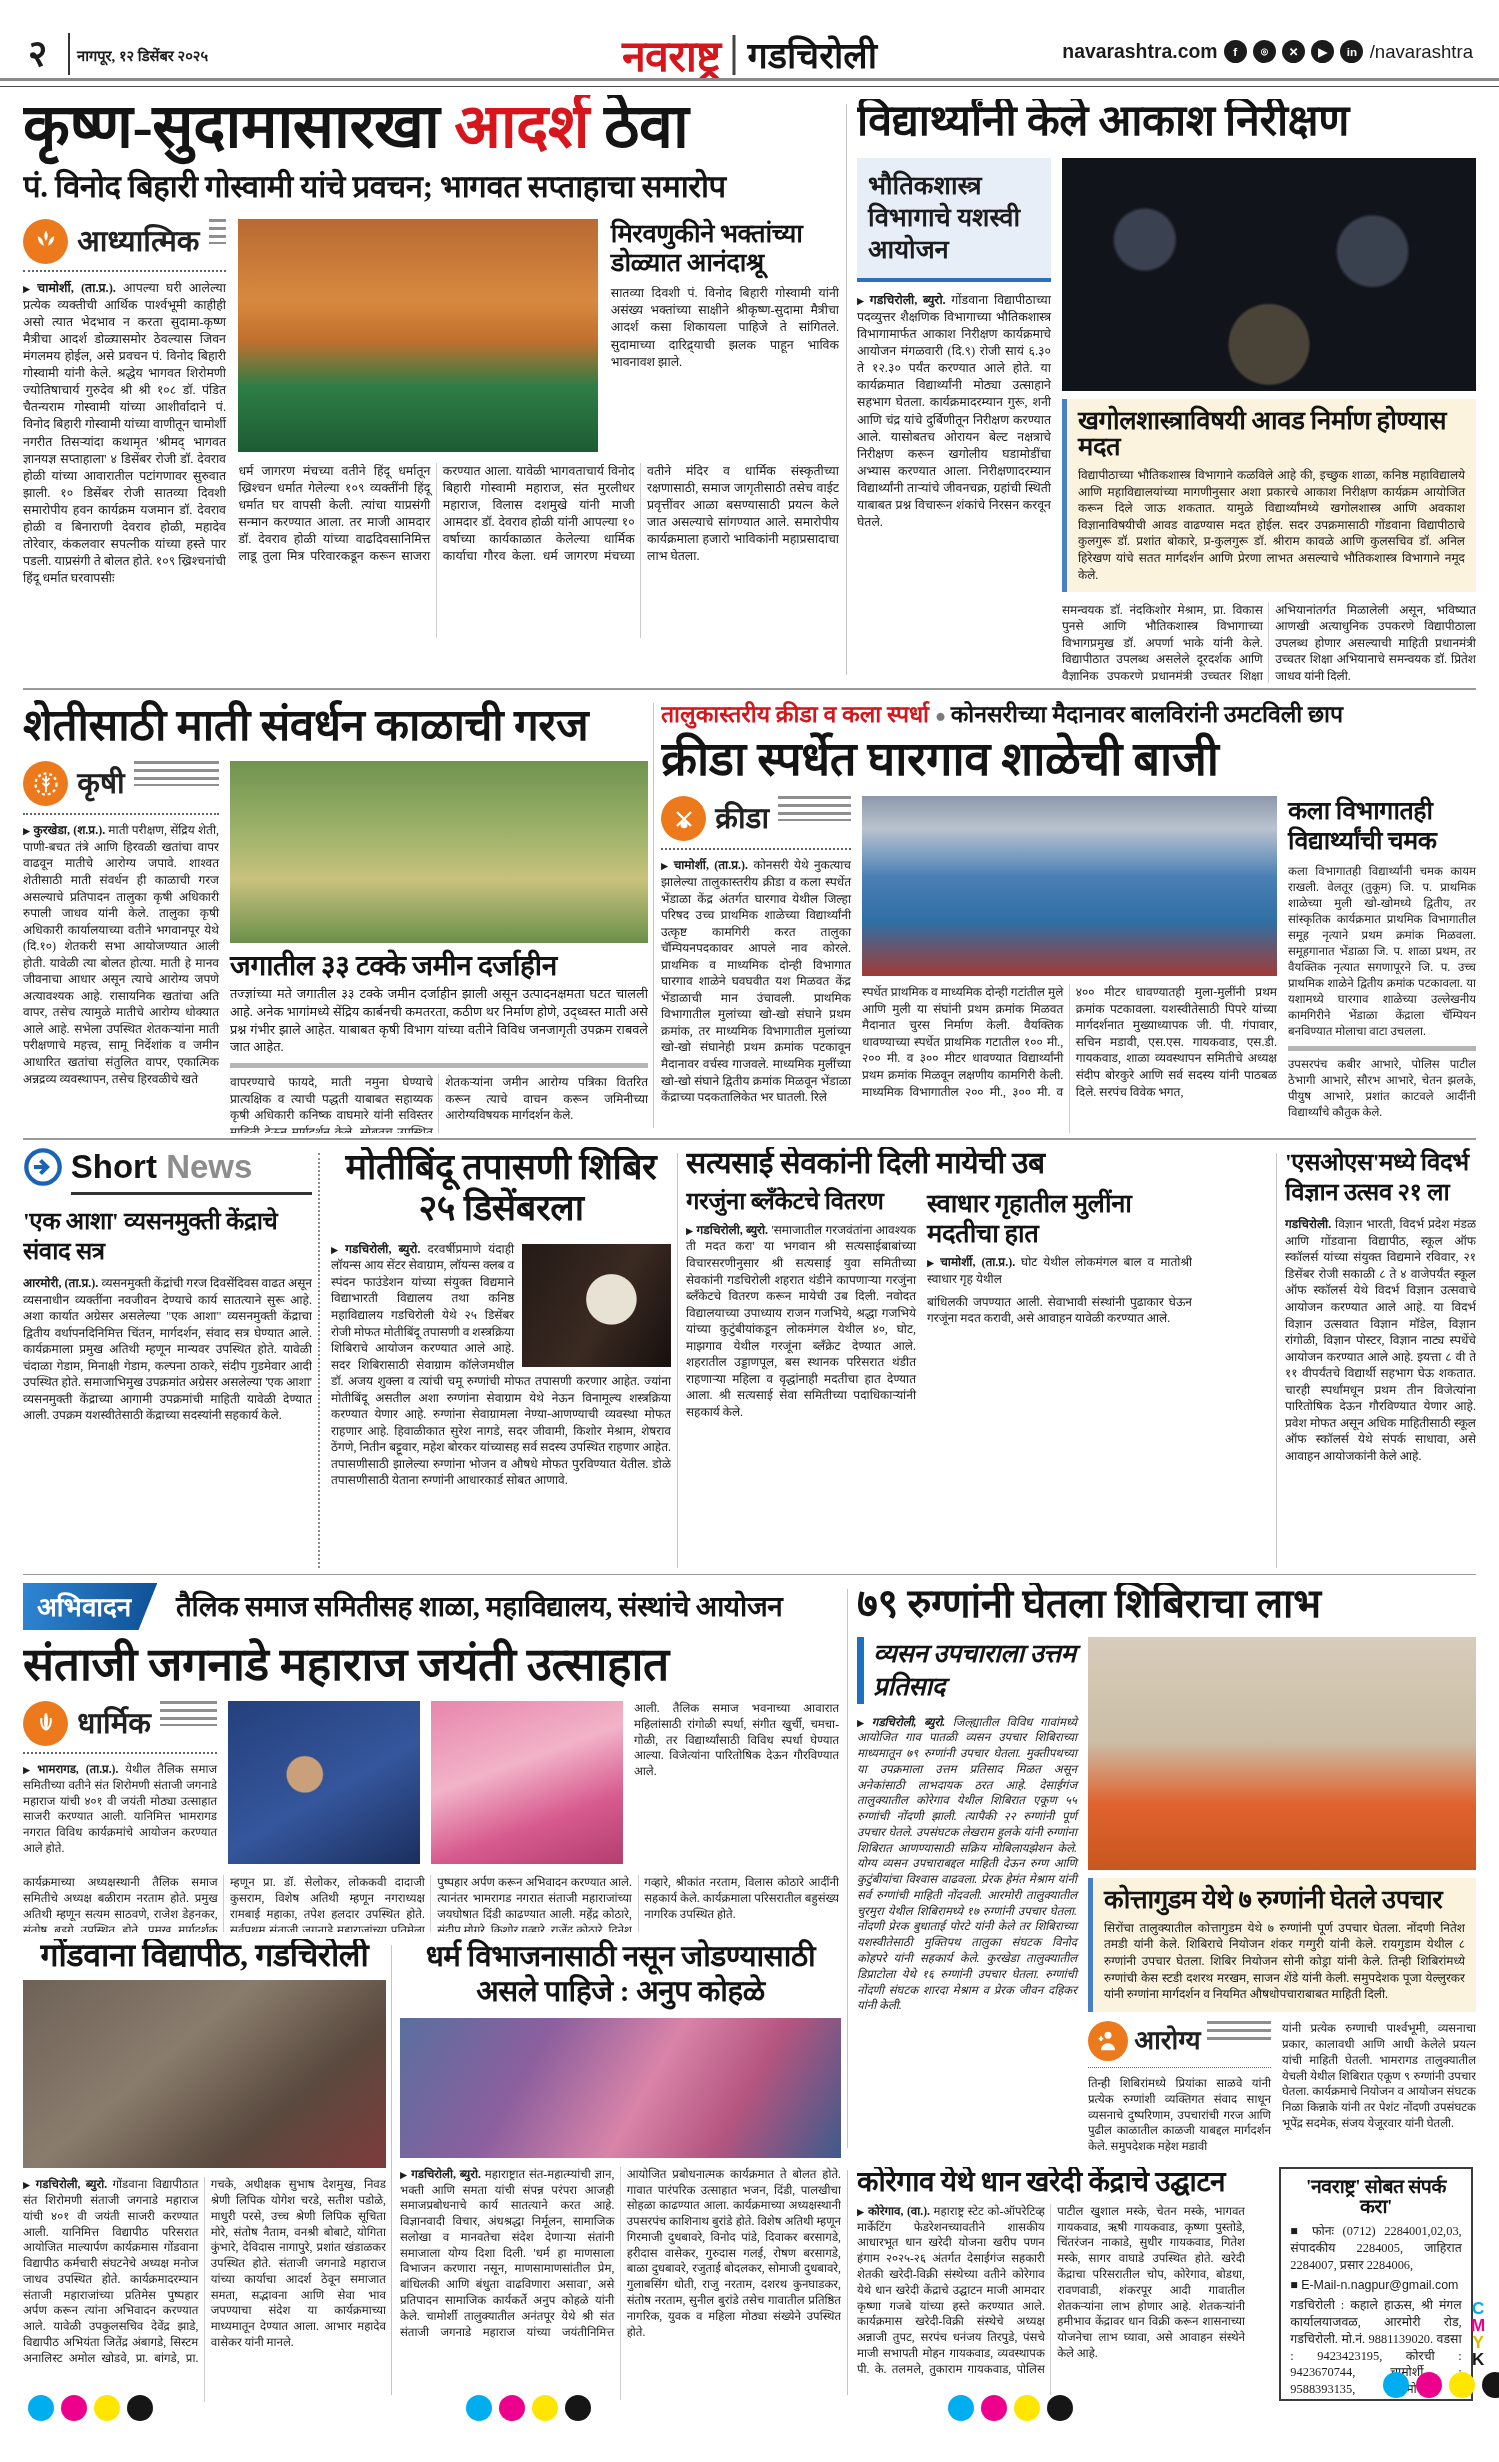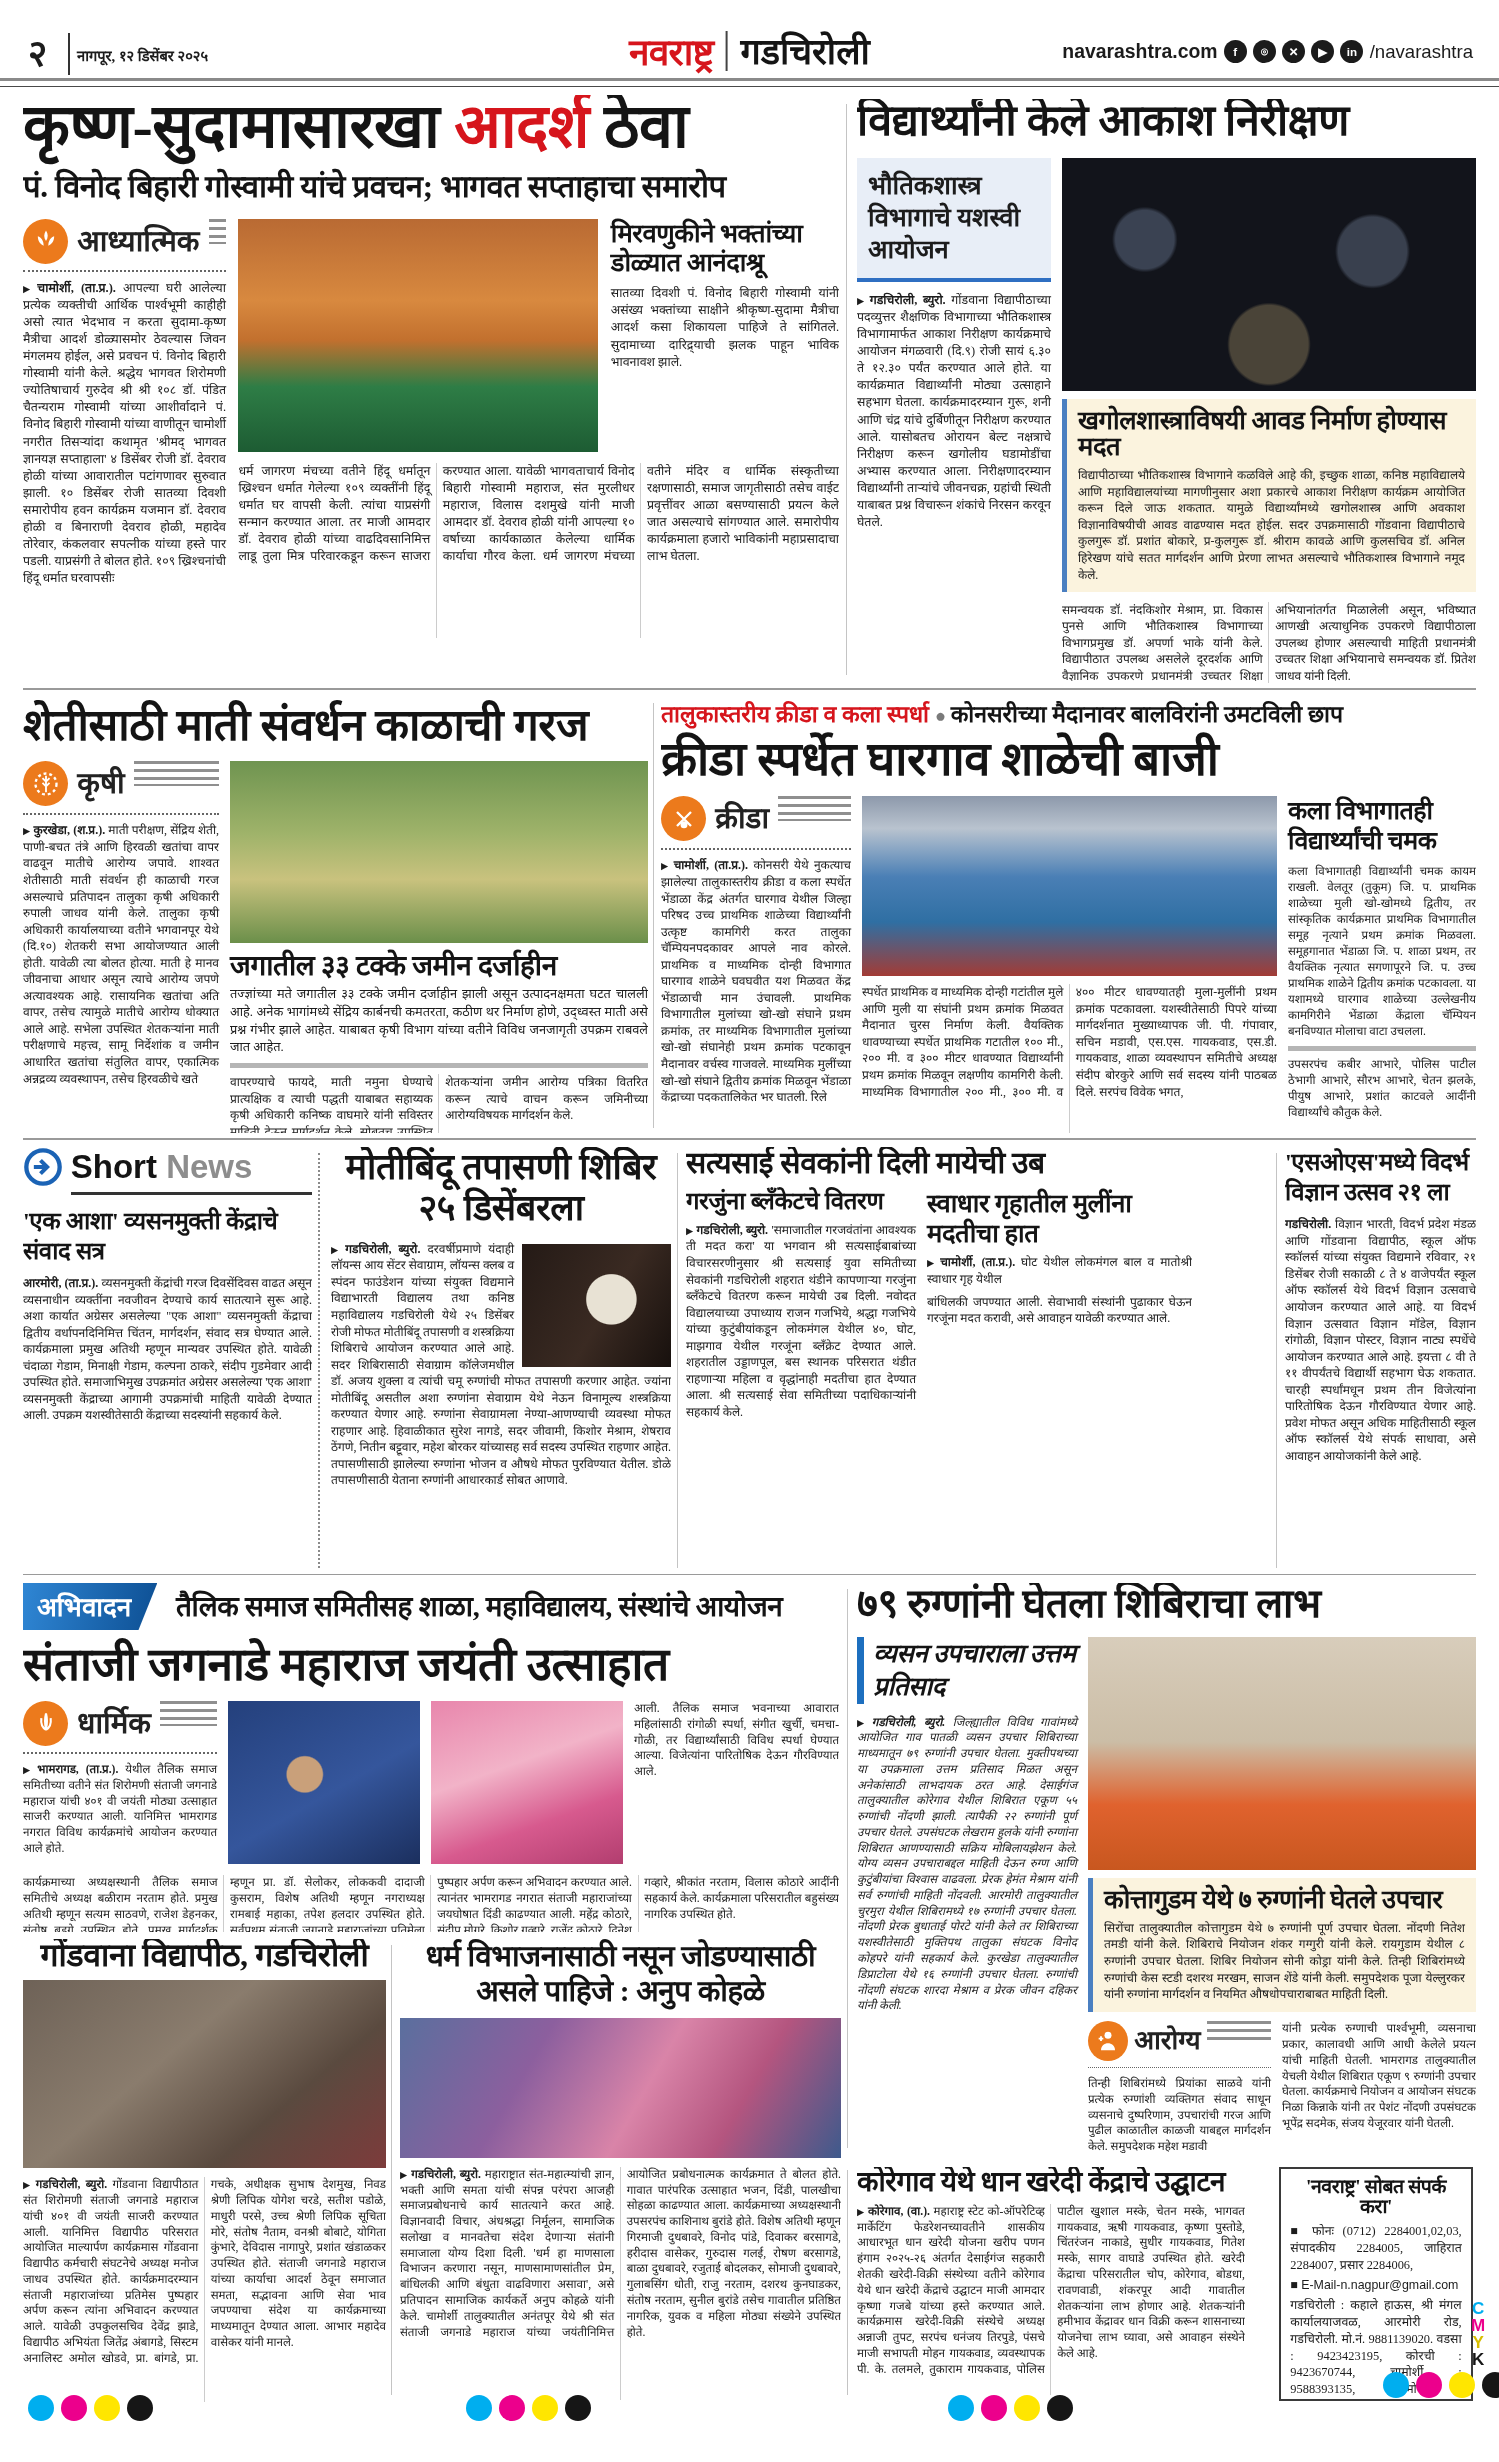--- a/index.html
+++ b/index.html
@@ -40,21 +40,21 @@
 </head>
 <body>
 
 <div id="page">
 
   <div class="abs" style="left:0;top:0;width:1499px;height:82px;">
     <div class="abs" style="left:28px;top:26px;font-size:37px;font-weight:800;">२</div>
     <div class="abs" style="left:68px;top:33px;width:1.6px;height:42px;background:#333;"></div>
     <div class="abs" style="left:77px;top:45px;font-size:14.7px;font-weight:700;">नागपूर, १२ डिसेंबर २०२५</div>
     <div class="abs" style="left:50%;top:25px;transform:translateX(-50%);display:flex;align-items:center;gap:12.4px;">
-      <span style="font-size:37px;font-weight:800;color:#d6151c;letter-spacing:-0.8px;text-align:right;">नवराष्ट्र</span>
+      <span style="font-size:43px;font-weight:800;color:#d6151c;letter-spacing:-0.8px;text-align:right;">नवराष्ट्र</span>
       <span style="width:2.3px;height:40px;background:#444;display:inline-block;"></span>
       <span style="font-size:36px;font-weight:800;color:#141414;">गडचिरोली</span>
     </div>
     <div class="abs" style="right:26px;top:40px;display:flex;align-items:center;gap:6.2px;">
       <span style="font-size:19.4px;font-weight:700;font-family:'Liberation Sans',sans-serif;">navarashtra.com</span>
       <span class="soc">f</span>
       <span class="soc">⌾</span>
       <span class="soc">✕</span>
       <span class="soc">▶</span>
       <span class="soc">in</span>

